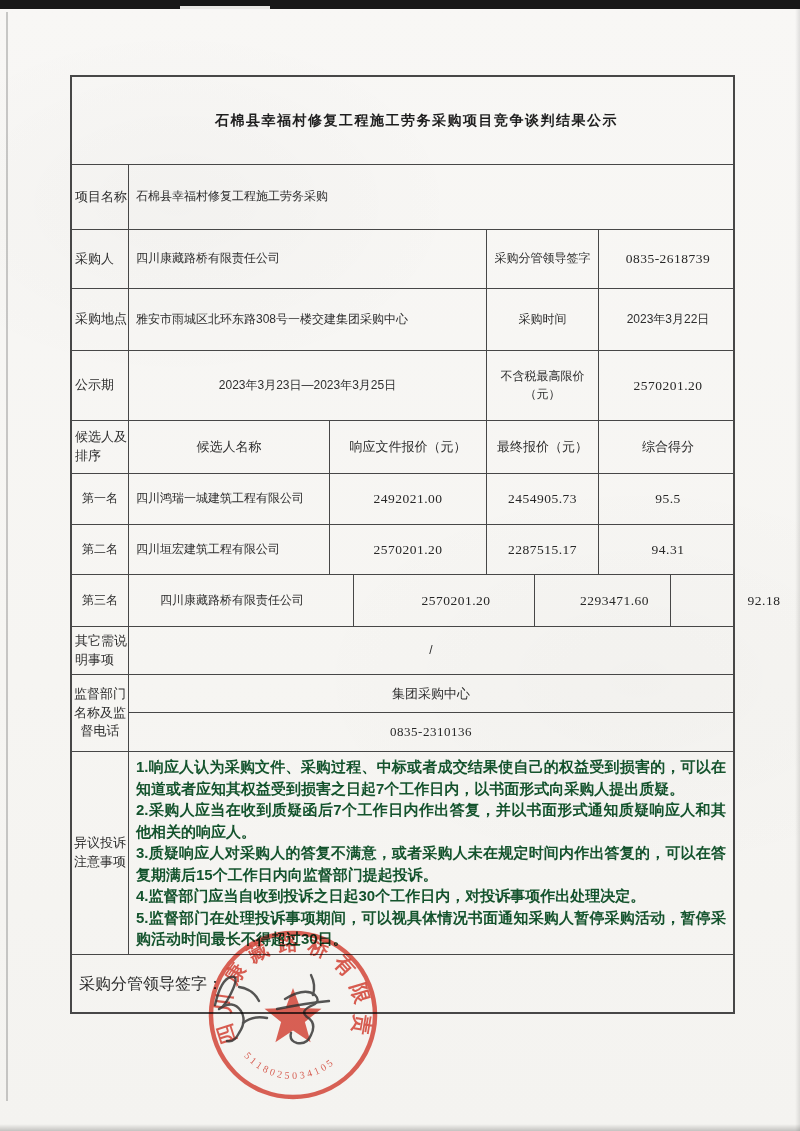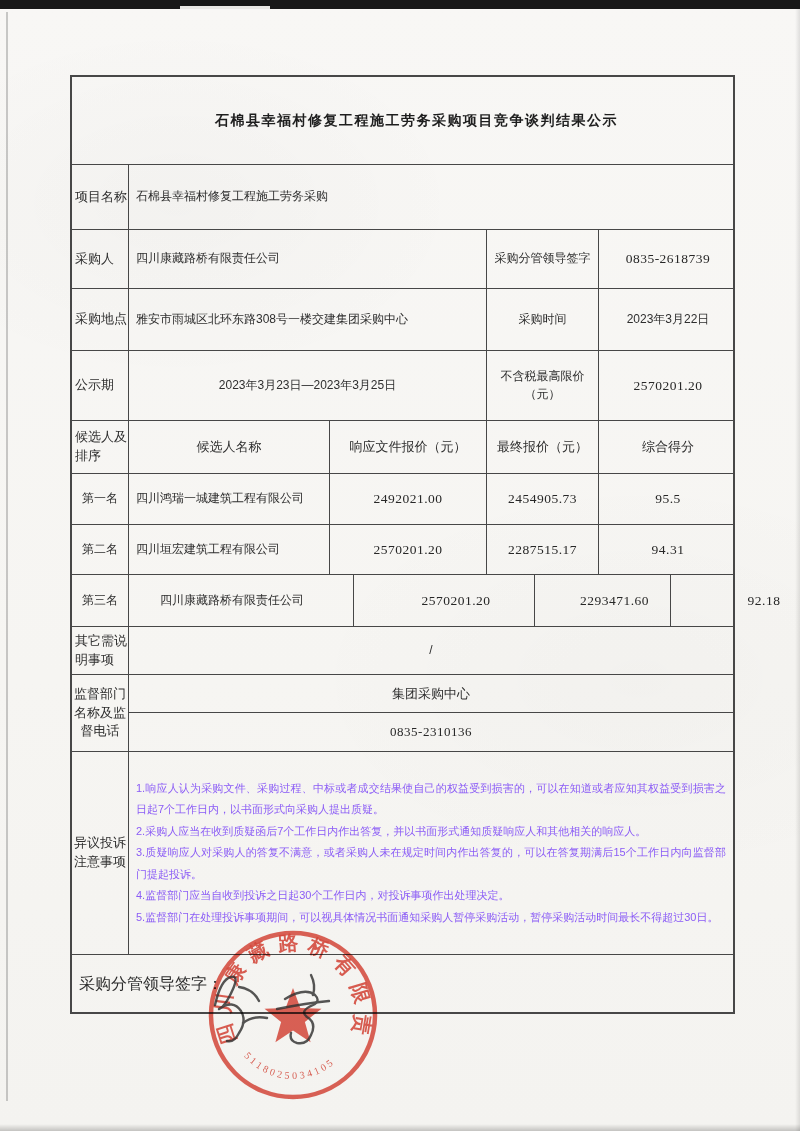--- a/index.html
+++ b/index.html
@@ -74,21 +74,21 @@
 
   .stack{flex:1 1 auto;display:flex;flex-direction:column;border-right:none;}
   .scell{display:flex;align-items:center;justify-content:center;font-size:13px;}
   .scell.s1{flex:0 0 38px;border-bottom:1.6px solid var(--line);}
   .scell.s2{flex:1 1 auto;}
 
   .objection-body{
     flex:1;display:flex;flex-direction:column;justify-content:center;
     padding:4px 7px;border-right:none;
   }
-  .objection-body .oline{font-size:11px;line-height:21.5px;text-align:justify;color:#8b5cf6;}
+  .objection-body .oline{font-size:15px;line-height:21.5px;text-align:justify;color:#14532d;font-weight:bold;}
 
   .sign-cell{padding-left:7px;font-size:16px;}
 
   
   .stamp{position:absolute;left:193px;top:913px;width:205px;height:205px;mix-blend-mode:multiply;opacity:.92;}
 </style>
 </head>
 <body>
 
 <div class="edge-top"></div>

